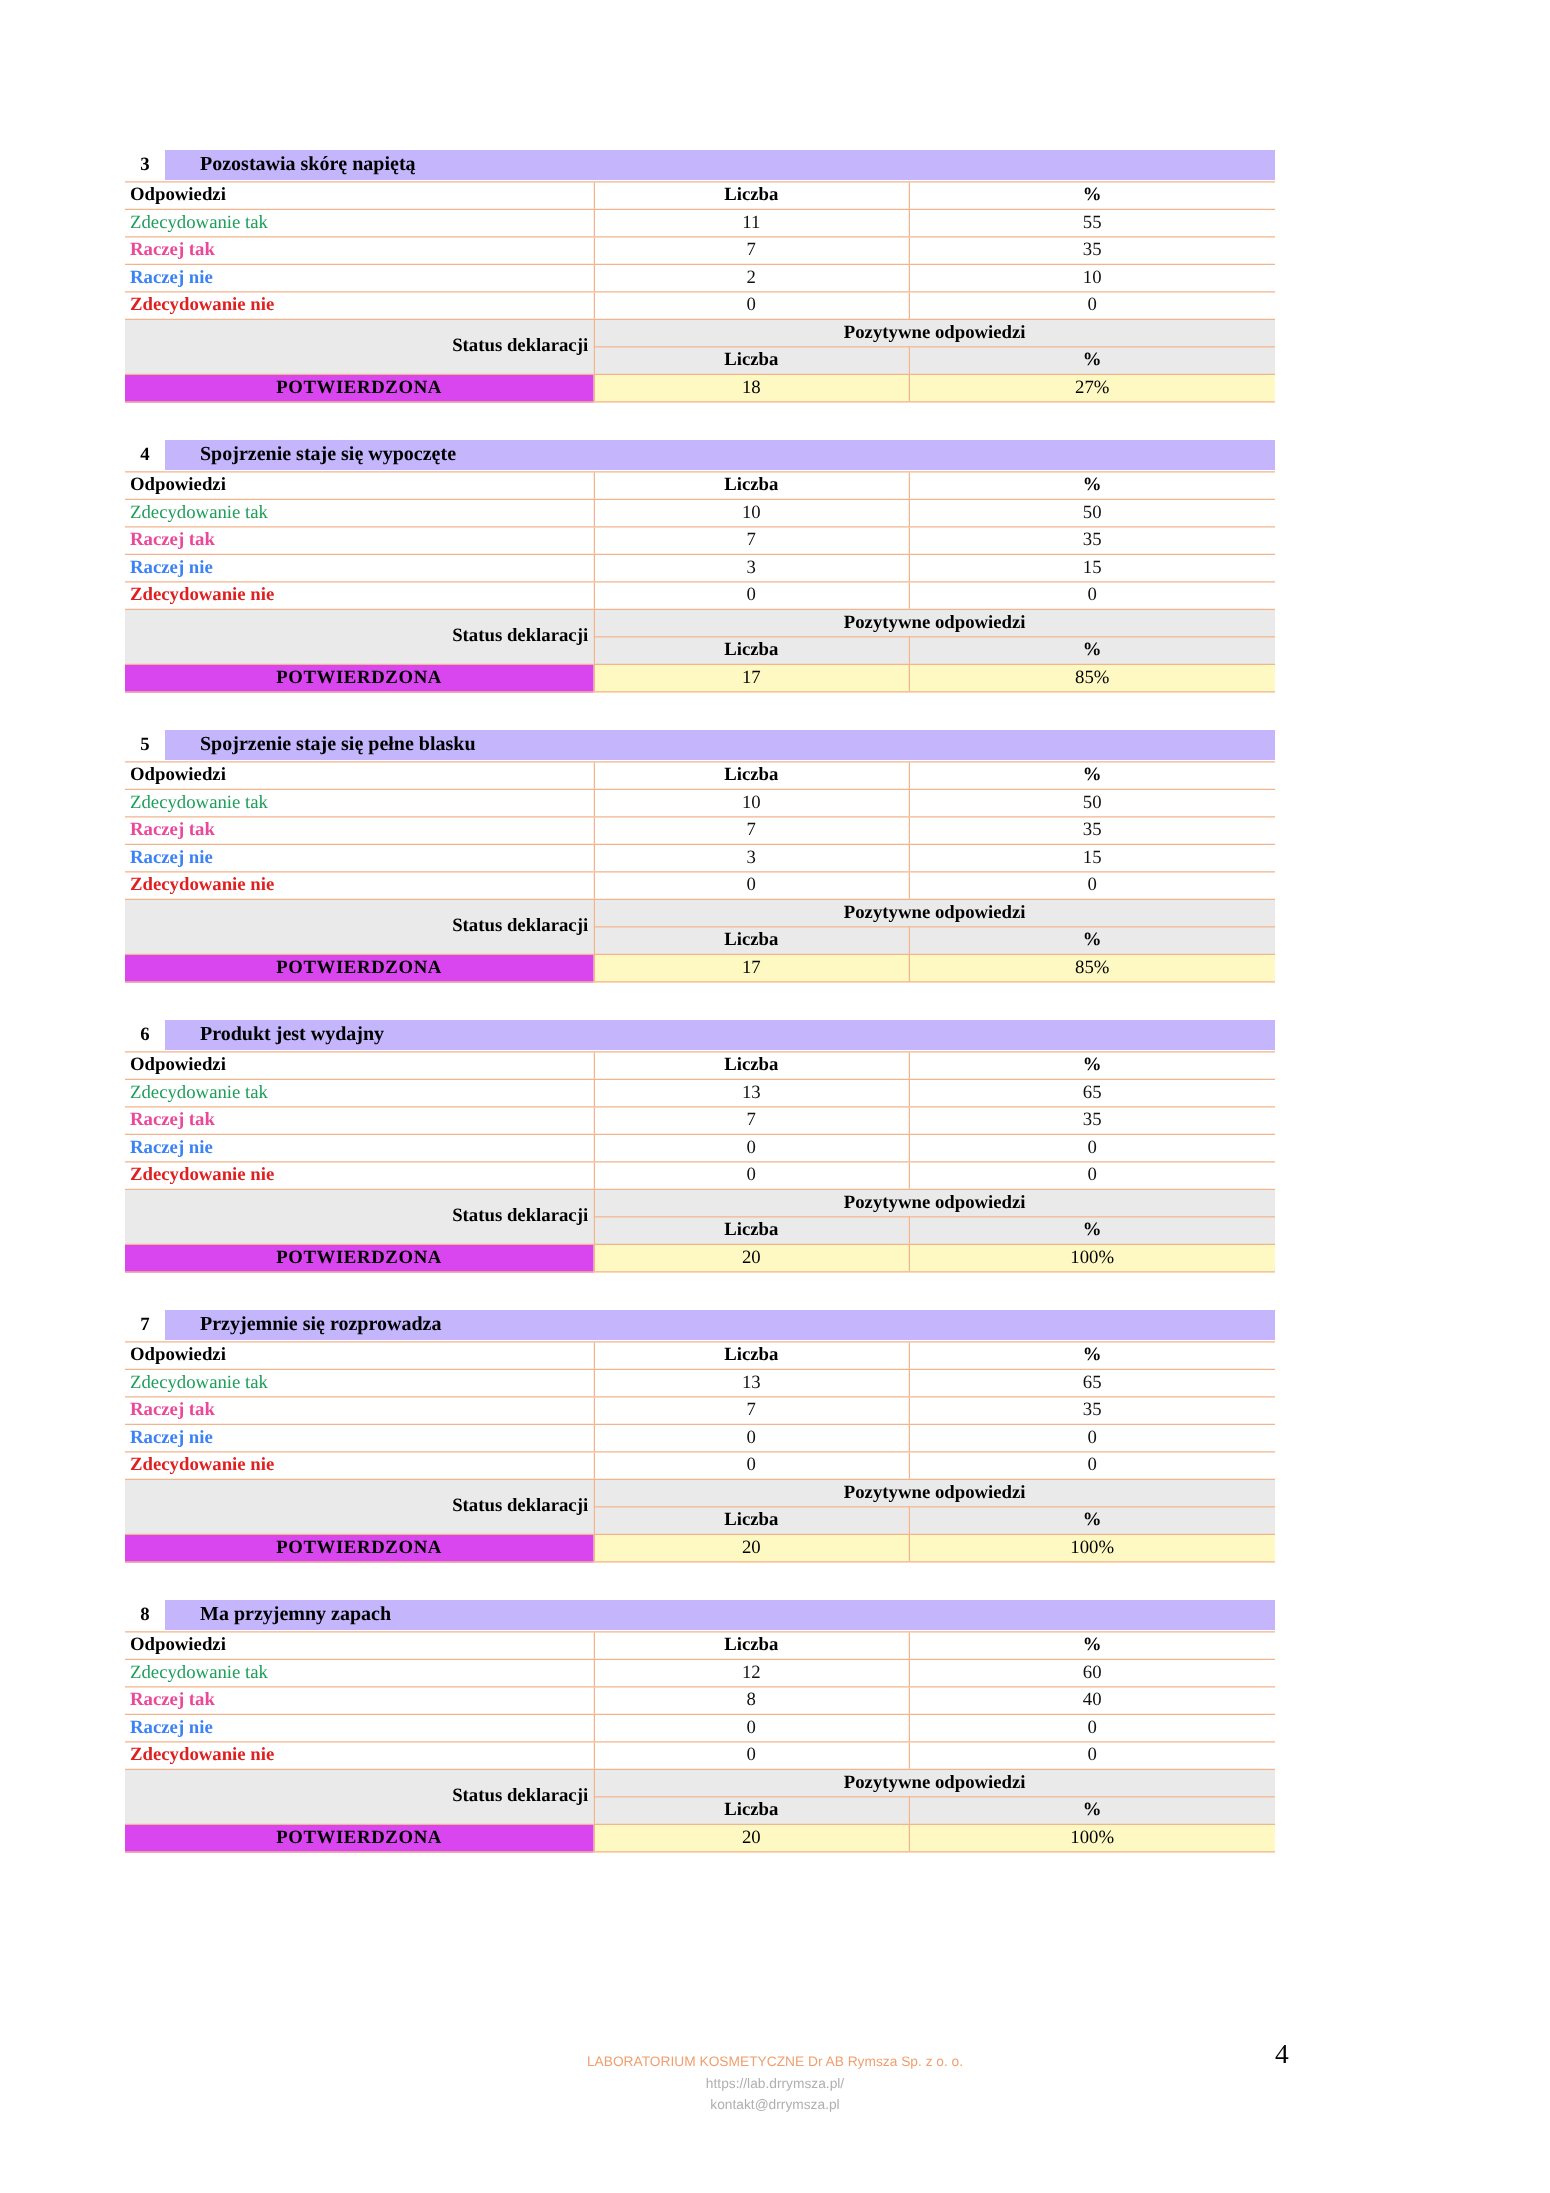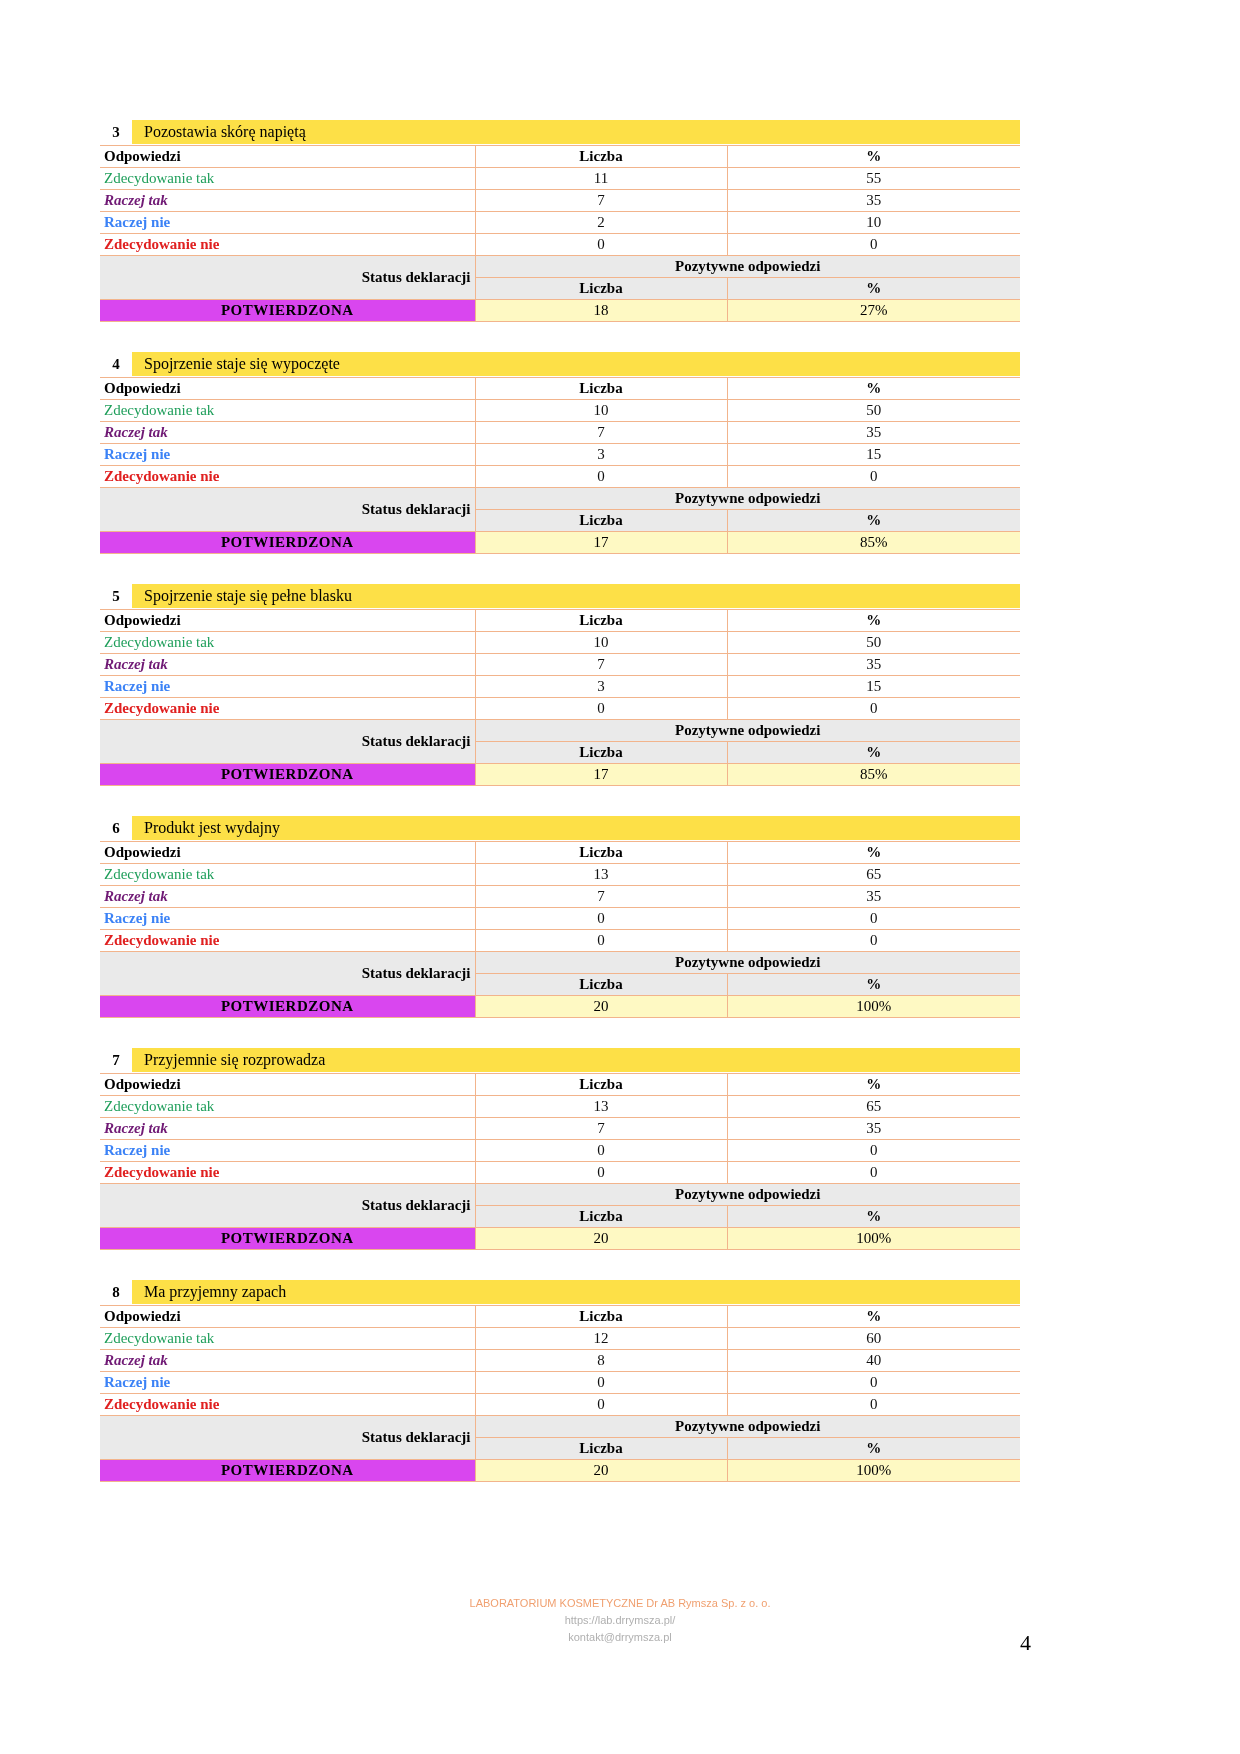--- a/index.html
+++ b/index.html
@@ -40,25 +40,25 @@
   .qhead-num {
     width: 32px;
     text-align: center;
     font-weight: bold;
     font-size: 15px;
     line-height: 24px;
     background: #ffffff;
   }
   .qhead-title {
     flex: 1;
-    background: #fde047;
-    font-weight: normal;
+    background: #c4b5fd;
+    font-weight: bold;
     font-size: 16px;
     line-height: 24px;
-    padding-left: 12px;
+    padding-left: 28px;
     box-sizing: border-box;
     white-space: nowrap;
   }
 
   table.qtable {
     width: 920px;
     border-collapse: collapse;
     table-layout: fixed;
     font-size: 15px;
   }
@@ -75,21 +75,21 @@
     line-height: 19px;
   }
   td.sep-l { border-left: 1.5px solid #f2b48c; }
 
   .lbl   { font-weight: bold; text-align: left; padding-left: 4px; }
   .ctr   { text-align: center; }
 
   .hdr-row td { font-weight: bold; }
 
   .ans-yes      { color: #1e9e5a; font-weight: normal; }
-  .ans-rather-y { color: #701a75; font-weight: bold; font-style: italic; }
+  .ans-rather-y { color: #ec4899; font-weight: bold; }
   .ans-rather-n { color: #3b82f6; font-weight: bold; }
   .ans-no       { color: #e02020; font-weight: bold; }
 
   .val { text-align: center; color: #111; }
 
   
   tr.decl td {
     background: #eaeaea;
   }
   td.decl-label {
@@ -118,21 +118,21 @@
   }
   td.res-val {
     background: #fef9c3;
     text-align: center;
   }
 
   
   .footer {
     position: absolute;
     left: 0;
-    top: 1595px;
+    top: 1642px;
     width: 1240px;
     text-align: center;
     font-family: "Liberation Sans", sans-serif;
   }
   .footer .f-line { font-size: 11px; line-height: 17px; }
   .f-company { color: #f0a070; }
   .f-url, .f-mail, .f-tel { color: #b0b0b0; }
 
   .page-number {
     position: absolute;

